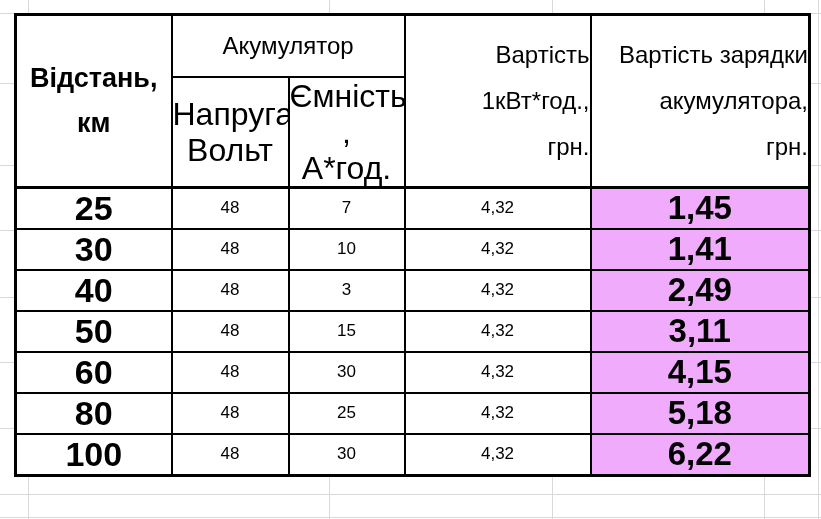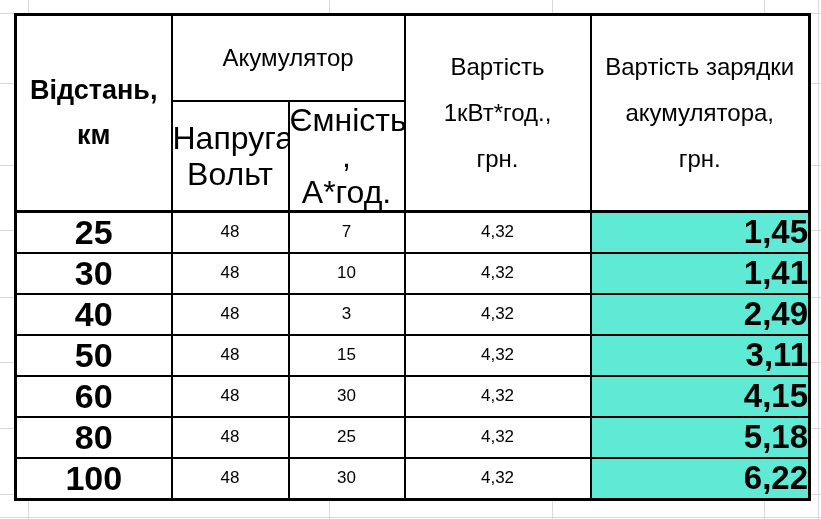--- a/index.html
+++ b/index.html
@@ -39,40 +39,41 @@
 
   
   th.h-distance {
     font-weight: bold;
     font-size: 27px;
     line-height: 45px;
   }
   th.h-group {
     font-weight: normal;
     font-size: 24px;
-    height: 86px;
+    height: 62px;
   }
   th.h-sub {
     font-weight: normal;
     font-size: 32px;
     line-height: 36px;
     height: 72px;
   }
   th.h-cost {
     font-weight: normal;
     font-size: 24px;
     line-height: 46px;
+    text-align: right;
   }
   th.h-bottom { border-bottom: 3px solid #000; }
 
   
   tr.data-row { height: 35px; }
   td.c-distance { font-weight: bold; font-size: 34px; }
   td.c-mid { font-weight: normal; font-size: 17px; }
-  td.c-charge { font-weight: bold; font-size: 33px; background: #5eead4; text-align: right; }
+  td.c-charge { font-weight: bold; font-size: 33px; background: #f0abfc; }
 </style>
 </head>
 <body>
 
 <div class="sheet">
 
   <div class="gridline v" style="left:28px"></div>
   <div class="gridline v" style="left:329px"></div>
   <div class="gridline v" style="left:552px"></div>
   <div class="gridline v" style="left:764px"></div>

